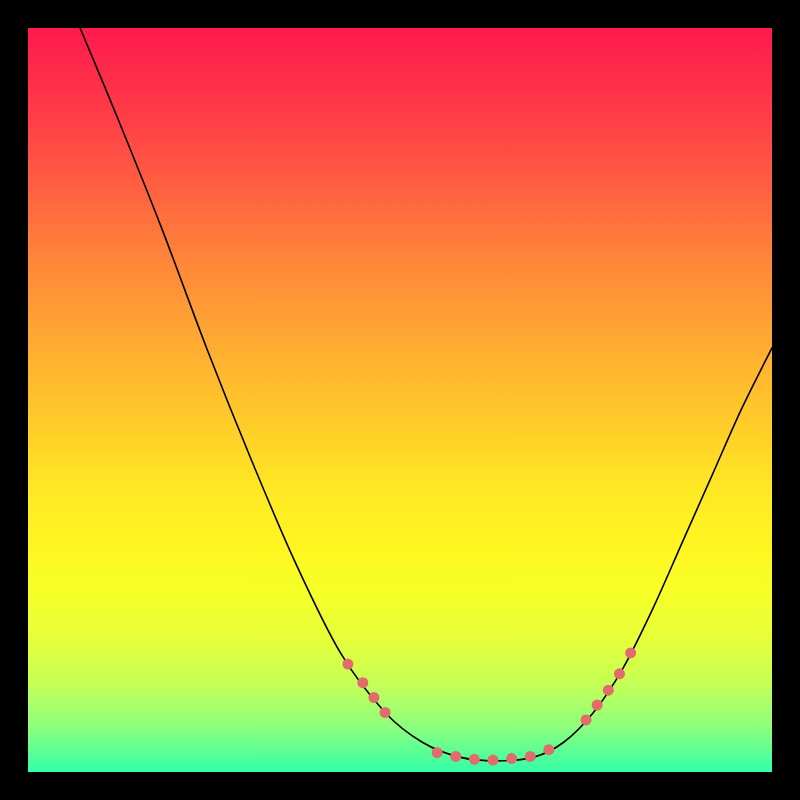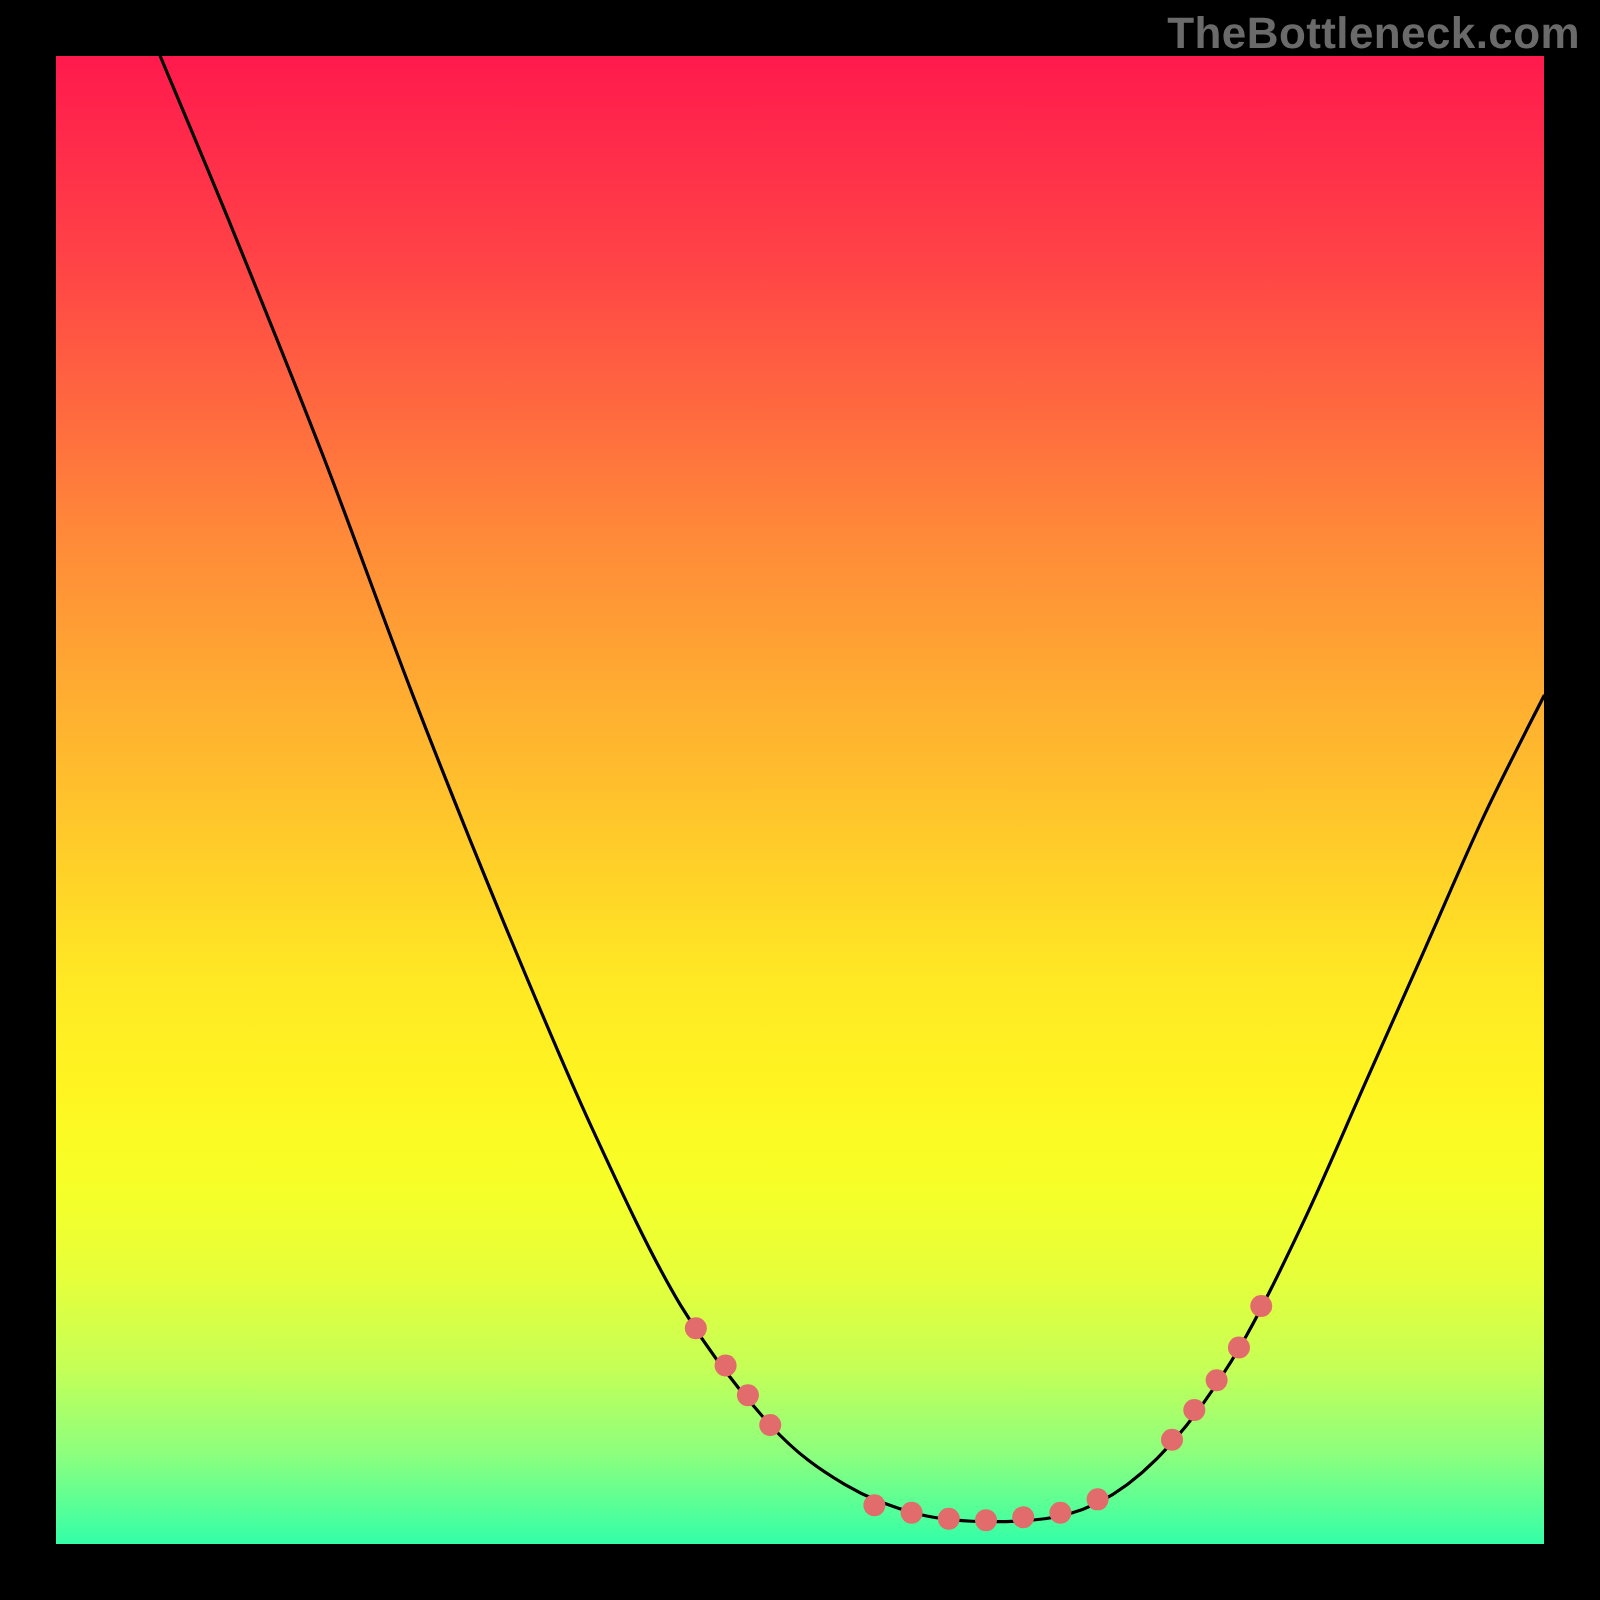--- a/index.html
+++ b/index.html
@@ -74,21 +74,20 @@
   .dot {
     fill: #e26b6b;
     stroke: none;
   }
 </style>
 </head>
 <body>
 
 <div class="frame">
 
-  <div class="watermark">TheBottleneck.com</div>
 
   <div class="plot-area">
     <div class="gradient-bg"></div>
 
     <svg class="curve" viewBox="0 0 744 744" preserveAspectRatio="none">
       <path id="main-curve" class="curve-path" d="M 52.080000000000005,0 C 58.28,14.879999999999995 75.64,55.799999999999976 89.28,89.27999999999997 C 102.92,122.75999999999996 119.03999999999999,162.44 133.92,200.88 C 148.79999999999998,239.32 163.68,281.48 178.56,319.92 C 193.44,358.36 208.32,395.56000000000006 223.2,431.52000000000004 C 238.07999999999998,467.48 252.95999999999998,503.43999999999994 267.84,535.68 C 282.71999999999997,567.92 297.59999999999997,600.1600000000001 312.47999999999996,624.96 C 327.35999999999996,649.76 343.48,669.6 357.12,684.48 C 370.76,699.36 381.92,706.8 394.32,714.24 C 406.71999999999997,721.6800000000001 419.12,726.02 431.52,729.12 C 443.91999999999996,732.22 456.32000000000005,732.84 468.72,732.84 C 481.12,732.84 494.76000000000005,732.22 505.92,729.12 C 517.08,726.02 525.76,721.6800000000001 535.68,714.24 C 545.5999999999999,706.8 555.52,696.88 565.44,684.48 C 575.3600000000001,672.08 585.2800000000001,657.2 595.2,639.84 C 605.12,622.48 615.04,601.4 624.9599999999999,580.3199999999999 C 634.8799999999999,559.2399999999999 644.8,535.6800000000001 654.72,513.36 C 664.6400000000001,491.04 674.5600000000001,468.71999999999997 684.48,446.4 C 694.4,424.08 704.32,400.52 714.24,379.44 C 724.16,358.36 739.04,329.84000000000003 744,319.92"></path>
       <g id="dots-left">
           <circle cx="319.92" cy="636.12" r="5.5" class="dot"></circle>
           <circle cx="334.8" cy="654.72" r="5.5" class="dot"></circle>
           <circle cx="345.96000000000004" cy="669.6" r="5.5" class="dot"></circle>

